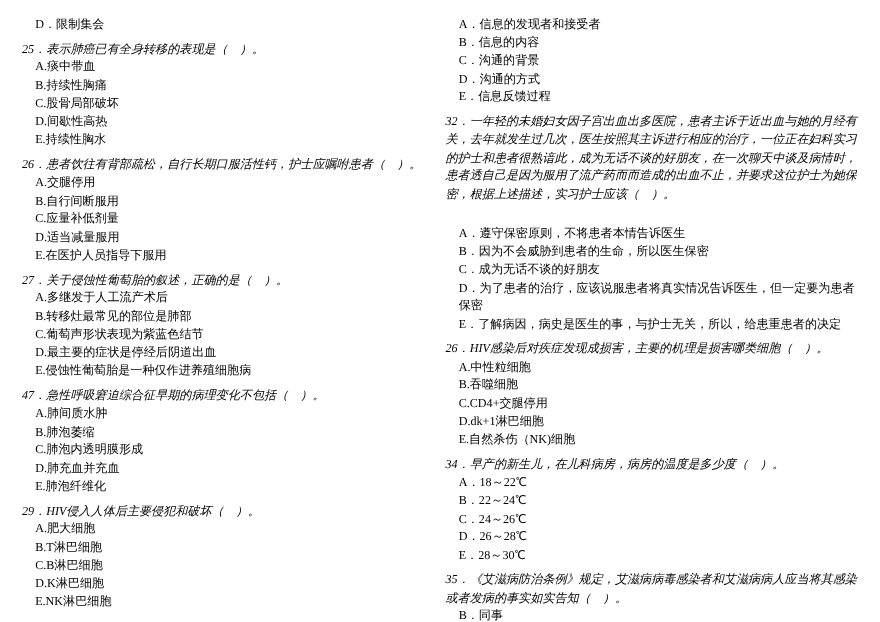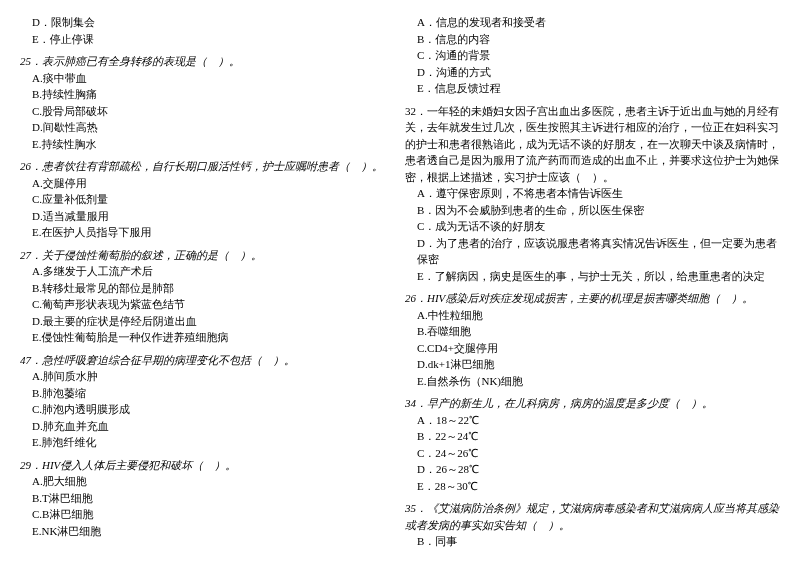--- a/index.html
+++ b/index.html
@@ -49,45 +49,46 @@
       font-style: italic;
     }
     .option {
       padding-left: 12px;
       font-size: 11px;
       line-height: 1.5;
     }
     .long-question {
       font-size: 11px;
       line-height: 1.5;
-      margin-bottom: 0;
+      margin-bottom: 19px;
+      font-style: italic;
     }
   </style>
 </head>
 <body>
 
 <div class="page-container">
   <div class="page-footer"></div>
   <div class="columns">
     <div class="col" id="left-col">
         <div class="question">
           <div class="option">D．限制集会</div>
-          <div class="option">E．停止停课</div>
         </div>
         <div class="question">
           <div class="question-title">25．表示肺癌已有全身转移的表现是（　）。</div>
           <div class="option">A.痰中带血</div>
           <div class="option">B.持续性胸痛</div>
           <div class="option">C.股骨局部破坏</div>
           <div class="option">D.间歇性高热</div>
           <div class="option">E.持续性胸水</div>
         </div>
         <div class="question">
           <div class="question-title">26．患者饮往有背部疏松，自行长期口服活性钙，护士应嘱咐患者（　）。</div>
           <div class="option">A.交腿停用</div>
+          <div class="option">B.自行间断服用</div>
           <div class="option">C.应量补低剂量</div>
           <div class="option">D.适当减量服用</div>
           <div class="option">E.在医护人员指导下服用</div>
         </div>
         <div class="question">
           <div class="question-title">27．关于侵蚀性葡萄胎的叙述，正确的是（　）。</div>
           <div class="option">A.多继发于人工流产术后</div>
           <div class="option">B.转移灶最常见的部位是肺部</div>
           <div class="option">C.葡萄声形状表现为紫蓝色结节</div>
           <div class="option">D.最主要的症状是停经后阴道出血</div>
@@ -99,20 +100,21 @@
           <div class="option">B.肺泡萎缩</div>
           <div class="option">C.肺泡内透明膜形成</div>
           <div class="option">D.肺充血并充血</div>
           <div class="option">E.肺泡纤维化</div>
         </div>
         <div class="question">
           <div class="question-title">29．HIV侵入人体后主要侵犯和破坏（　）。</div>
           <div class="option">A.肥大细胞</div>
           <div class="option">B.T淋巴细胞</div>
           <div class="option">C.B淋巴细胞</div>
+          <div class="option">D.K淋巴细胞</div>
           <div class="option">E.NK淋巴细胞</div>
         </div>
       </div>
     <div class="col" id="right-col">
         <div class="question">
           <div class="option">A．信息的发现者和接受者</div>
           <div class="option">B．信息的内容</div>
           <div class="option">C．沟通的背景</div>
           <div class="option">D．沟通的方式</div>
           <div class="option">E．信息反馈过程</div>

